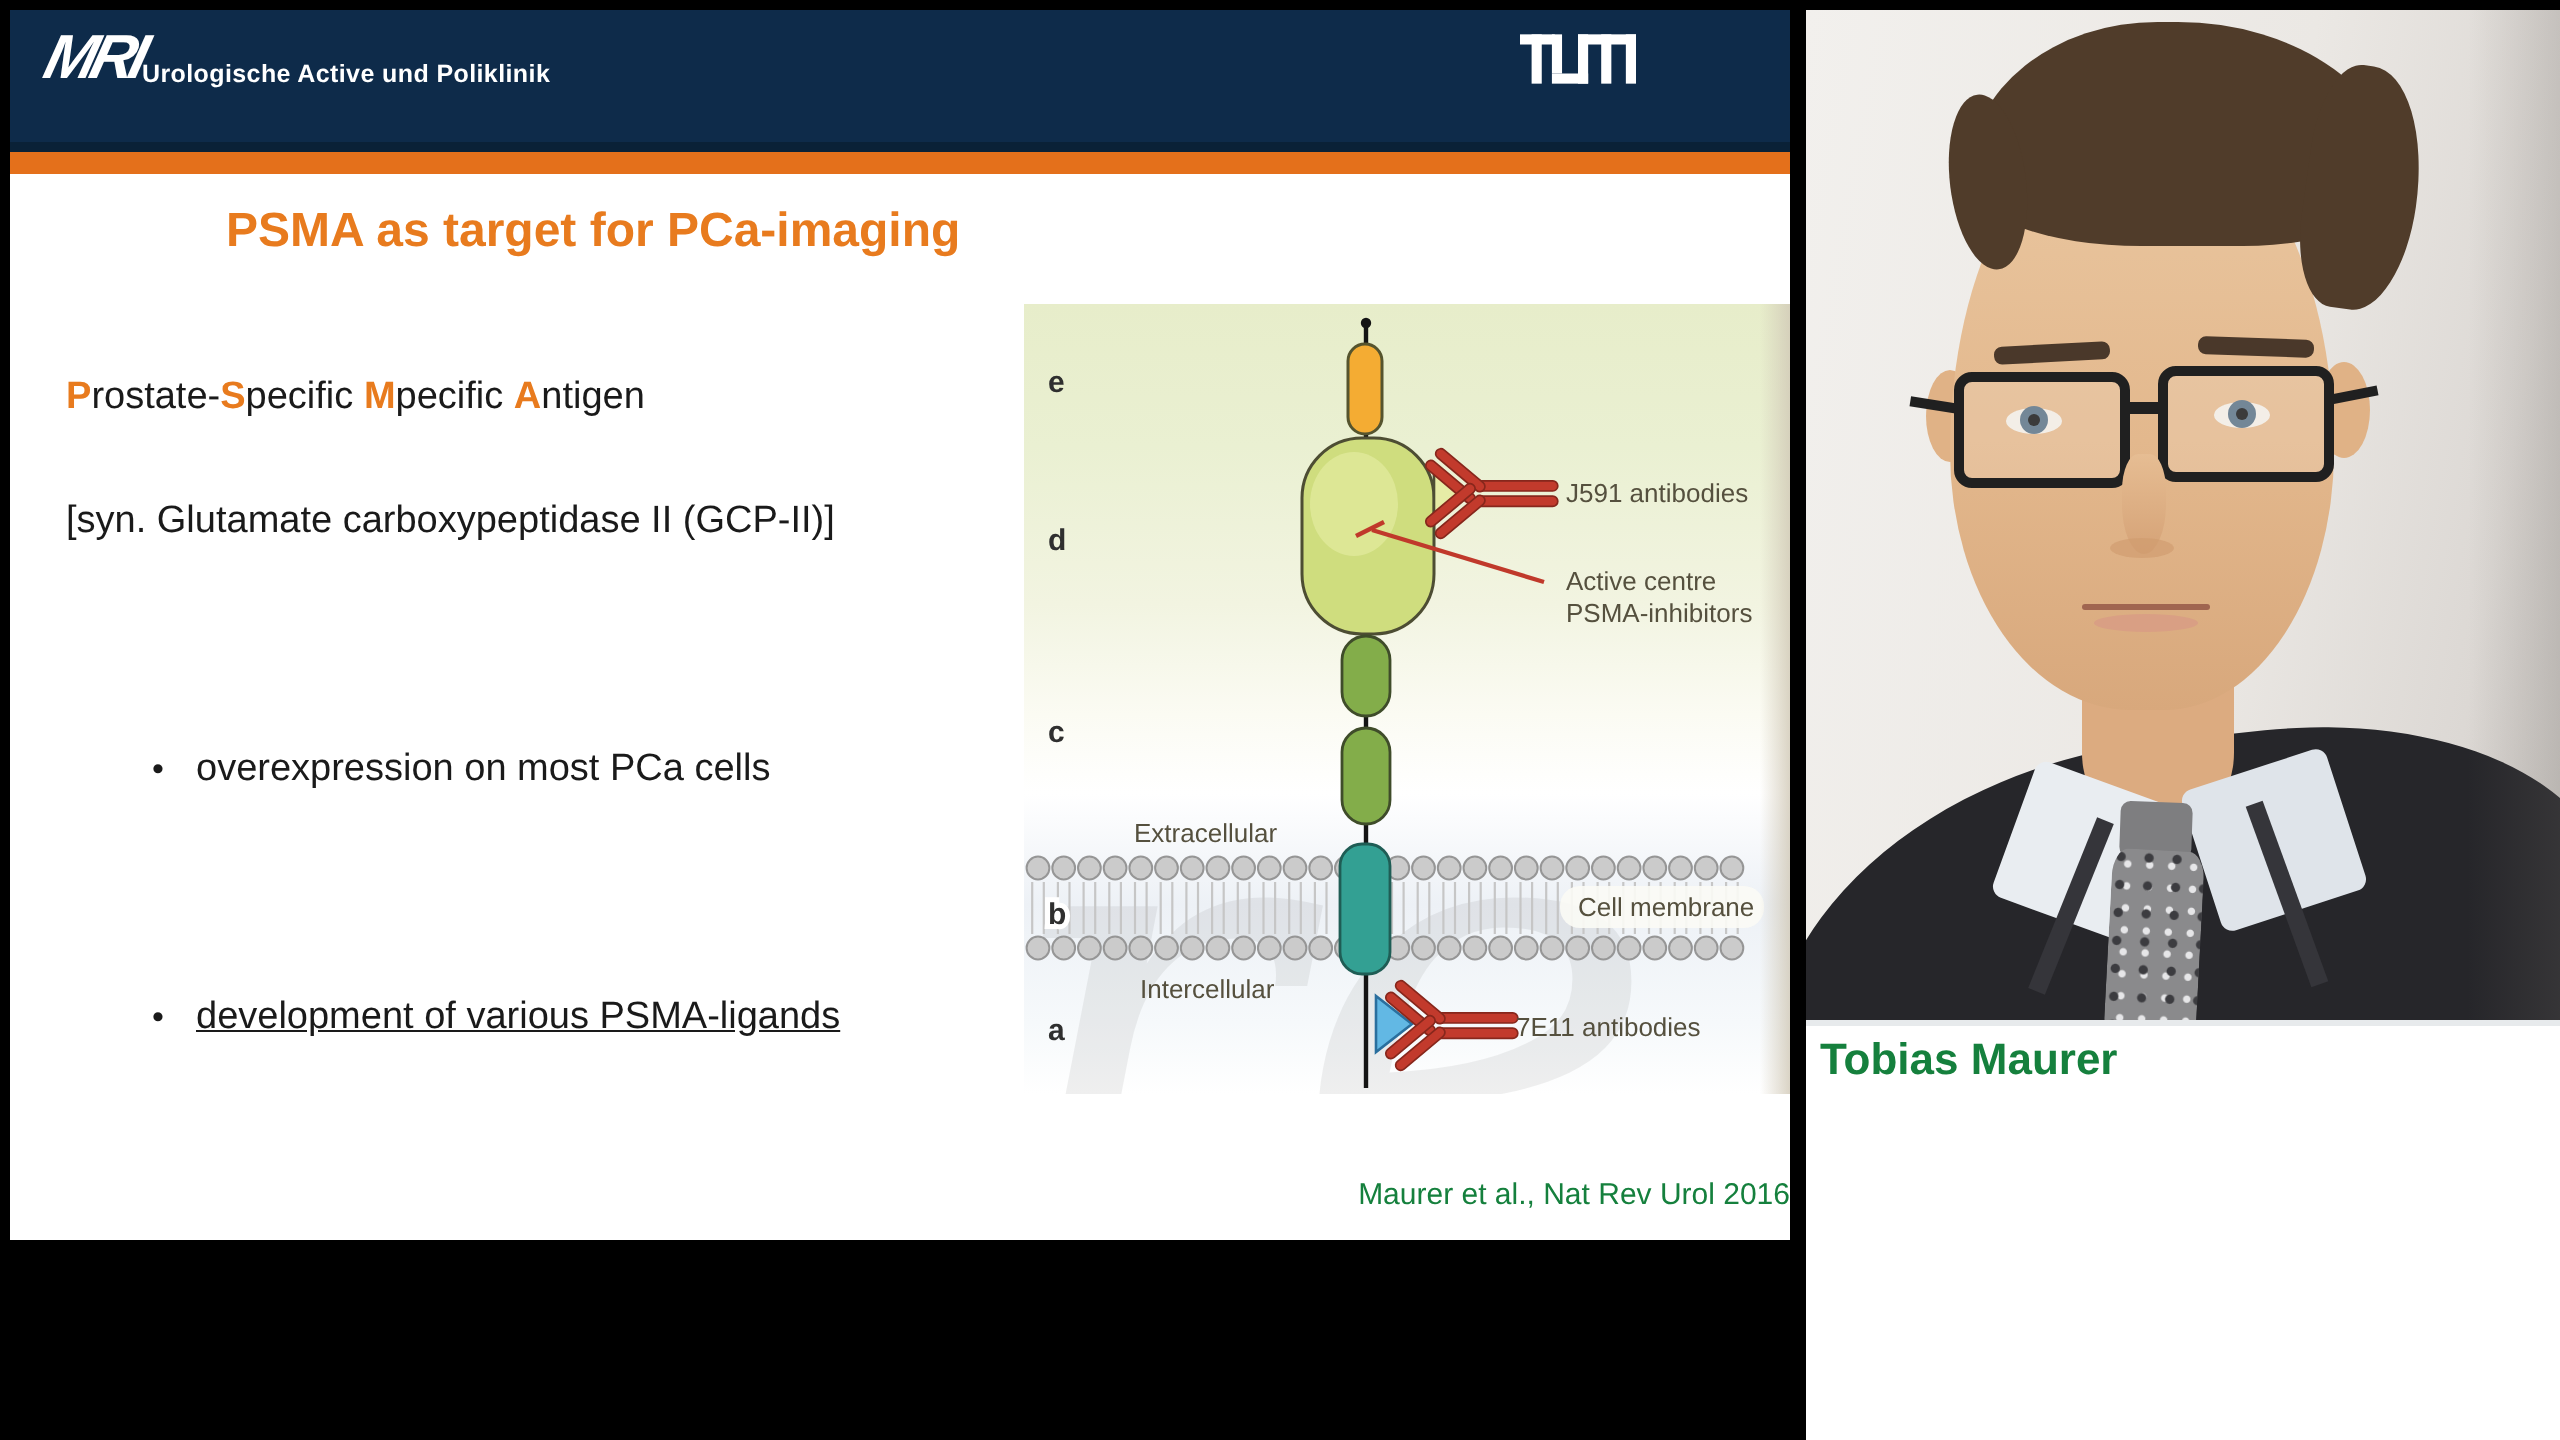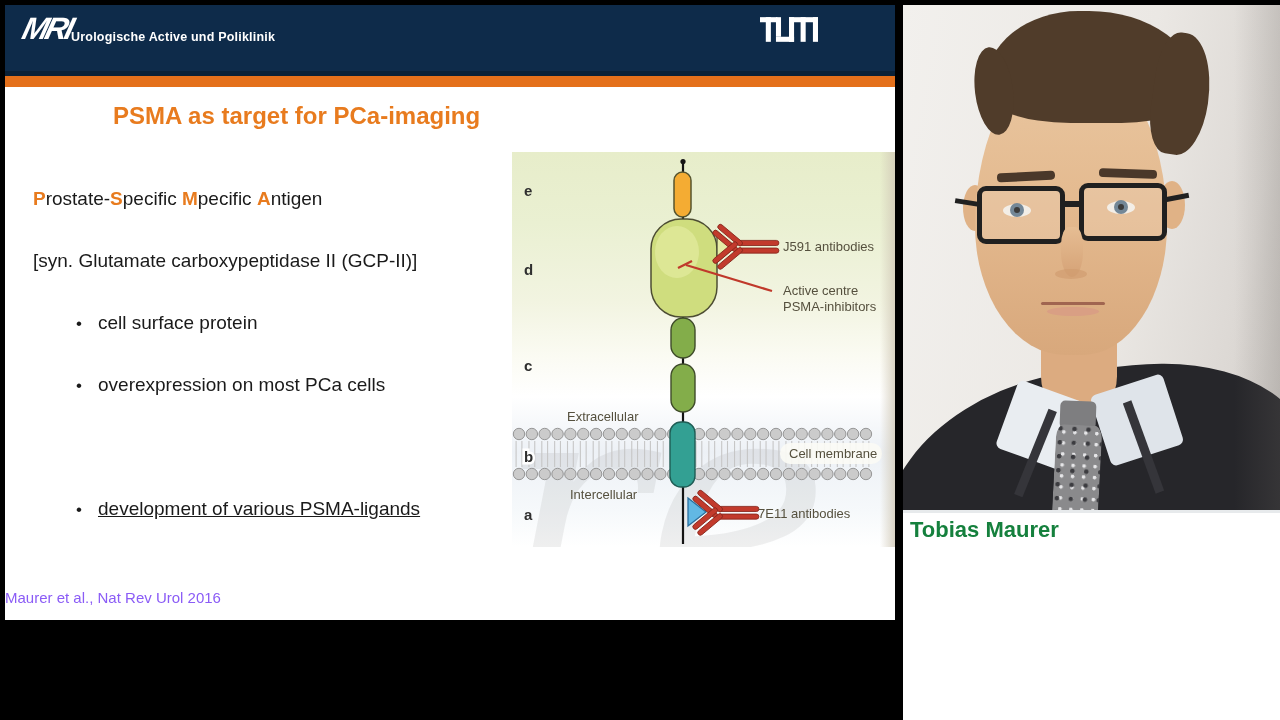--- a/index.html
+++ b/index.html
@@ -17,21 +17,21 @@
   #tum{left:755px;top:12px;}
 
   #title{left:60px;top:97px;font-size:24px;font-weight:bold;color:#e87b1e;margin-left:48px;}
   .body-line{font-size:19px;color:#1a1a1a;}
   #psma-line{left:28px;top:183px;}
   .accent{color:#e87b1e;font-weight:bold;}
   #syn-line{left:28px;top:245px;}
   .bullet-row{left:71px;font-size:19px;color:#1a1a1a;}
   .dot{display:inline-block;width:22px;font-size:17px;}
   #b0{top:307px;} #b1{top:369px;} #b2{top:431px;} #b3{top:493px;text-decoration:underline;}
-  #citation{left:0;top:584px;width:890px;text-align:left;font-size:15px;color:#8b5cf6;}
+  #citation{left:0;top:584px;width:890px;text-align:right;font-size:15px;color:#15803d;}
 
   
   #diagram{left:507px;top:147px;width:383px;height:395px;
     background:linear-gradient(180deg,#e7edca 0%,#eaf0d2 18%,#f2f4e1 38%,#fbfbf3 52%,
                #ffffff 62%,#edf1f6 76%,#f6f9fb 91%,#ffffff 100%);}
   #edge-strip{right:0;top:0;width:15px;height:100%;
     background:linear-gradient(90deg,rgba(213,206,190,0),rgba(209,201,183,.8));}
   #diagram svg{display:block;}
 
   
@@ -109,22 +109,20 @@
     </svg>
   </div>
   <div id="hdr-orange" class="abs"></div>
 
   <div id="title" class="abs">PSMA as target for PCa-imaging</div>
 
   <div id="psma-line" class="abs body-line"><span class="accent">P</span><span>rostate-</span><span class="accent">S</span><span>pecific </span><span class="accent">M</span><span>pecific </span><span class="accent">A</span><span>ntigen</span></div>
 
   <div id="syn-line" class="abs body-line">[syn. Glutamate carboxypeptidase II (GCP-II)]</div>
 
-  <div id="b0" class="abs bullet-row">
-    <span class="dot">•</span><span>cell surface protein</span></div>
   <div id="b1" class="abs bullet-row">
     <span class="dot">•</span><span>overexpression on most PCa cells</span></div>
   <div id="b3" class="abs bullet-row">
     <span class="dot">•</span><span>development of various PSMA-ligands</span></div>
 
   <div id="diagram" class="abs">
     <svg width="383" height="395" viewBox="0 0 383 395">
       <text x="-14" y="462" font-size="310" font-style="italic" opacity="0.10" fill="#6a6a6a" font-family="DejaVu Serif, serif">re</text>
 
       <line x1="171" y1="9" x2="171" y2="392" stroke="#141414" stroke-width="2.2"></line>

